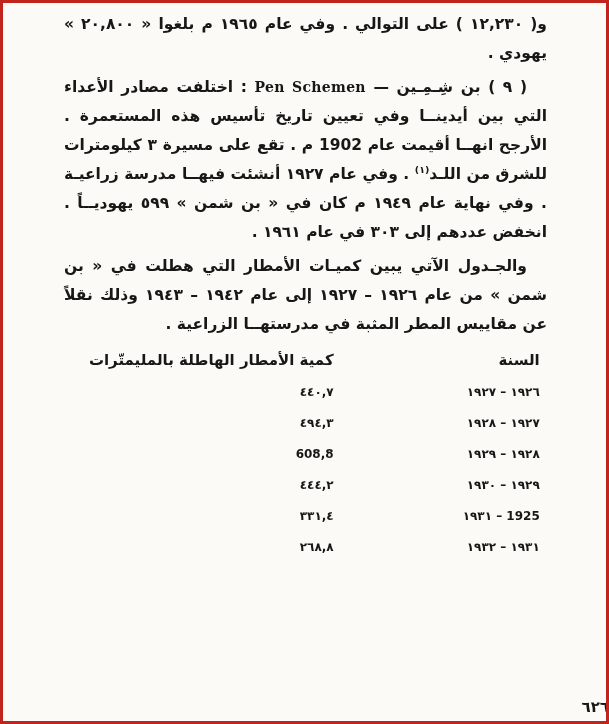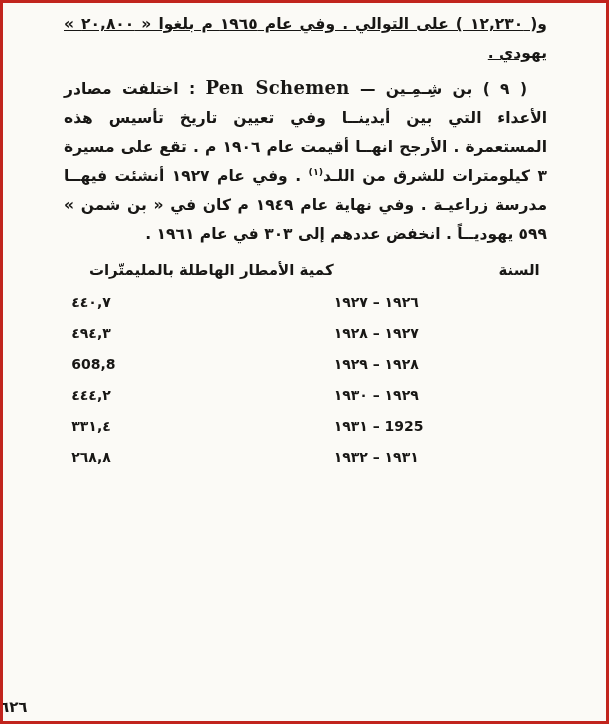--- a/index.html
+++ b/index.html
@@ -16,66 +16,67 @@
   }
   .content{
     position:absolute;top:10px;right:62px;left:64px;
     direction:rtl;
   }
   .para{
     font-size:15.5px;line-height:29px;font-weight:700;
     text-align:justify;margin:0 0 5px 0;
   }
   .para.indent{text-indent:20px;}
-  .para.cont{text-indent:0;text-decoration:underline;}
+  .para.cont{text-indent:0;}
   .latin{
-    font-family:"DejaVu Serif",serif;font-size:18px;font-weight:700;
+    font-family:"DejaVu Serif",serif;font-size:14px;font-weight:700;
     letter-spacing:.3px;
   }
   sup{font-size:9.5px;font-weight:700;vertical-align:super;line-height:0;}
   table.rain{
     width:97%;margin:8px auto 0 auto;border-collapse:collapse;
     direction:rtl;
   }
   table.rain th{
     font-size:15px;font-weight:700;text-align:right;
     padding:2px 0 6px 0;line-height:22px;margin-top:22px;
   }
   table.rain td{
-    font-size:14px;font-weight:700;text-align:left;
+    font-size:12px;font-weight:700;text-align:right;
     padding:0;line-height:31px;
   }
   col.c-year{width:44%;}
   col.c-rain{width:56%;}
   .pageno{
     position:absolute;left:0;right:0;bottom:8px;
-    text-align:left;font-size:15px;font-weight:700;letter-spacing:2px;
+    text-align:right;font-size:15px;font-weight:700;letter-spacing:2px;
   }
 </style>
 </head>
 <body>
 
 <div class="frame"></div>
 
 <main class="content">
 
   <p class="para cont">و( ١٢,٢٣٠ ) على التوالي . وفي عام ١٩٦٥ م بلغوا « ٢٠,٨٠٠ » يهودي .</p>
 
 
   <p class="para indent">
     <span>( ٩ )</span>
     <strong>بن شِـمِـين</strong>
     <span>—</span>
     <span class="latin">Pen Schemen</span>
     <span>:</span>
-    <span>اختلفت مصادر الأعداء التي بين أيدينــا وفي تعيين تاريخ تأسيس هذه المستعمرة . الأرجح انهــا أقيمت عام ١٩٠٦ م . تقع على مسيرة ٣ كيلومترات للشرق من اللـد</span><sup>(١)</sup><span> . وفي عام ١٩٢٧ أنشئت فيهــا مدرسة زراعيـة . وفي نهاية عام ١٩٤٩ م كان في « بن شمن » ٥٩٩ يهوديــاً . انخفض عددهم إلى ٣٠٣ في عام ١٩٦١ .</span>
+    <span>اختلفت مصادر الأعداء التي بين أيدينــا وفي تعيين تاريخ تأسيس هذه المستعمرة . الأرجح انهــا أقيمت عام 1902 م . تقع على مسيرة ٣ كيلومترات للشرق من اللـد</span><sup>(١)</sup><span> . وفي عام ١٩٢٧ أنشئت فيهــا مدرسة زراعيـة . وفي نهاية عام ١٩٤٩ م كان في « بن شمن » ٥٩٩ يهوديــاً . انخفض عددهم إلى ٣٠٣ في عام ١٩٦١ .</span>
   </p>
 
 
 
+  <p class="para indent">والجـدول الآتي يبين كميـات الأمطار التي هطلت في « بن شمن » من عام ١٩٢٦ – ١٩٢٧ إلى عام ١٩٤٢ – ١٩٤٣ وذلك نقلاً عن مقاييس المطر المثبة في مدرستهــا الزراعية .</p>
 
   <table class="rain">
     <colgroup>
         <col class="c-year">
         <col class="c-rain">
       </colgroup>
     <thead>
       <tr>
         <th>السنة</th>
         <th>كمية الأمطار الهاطلة بالمليمتّرات</th>

